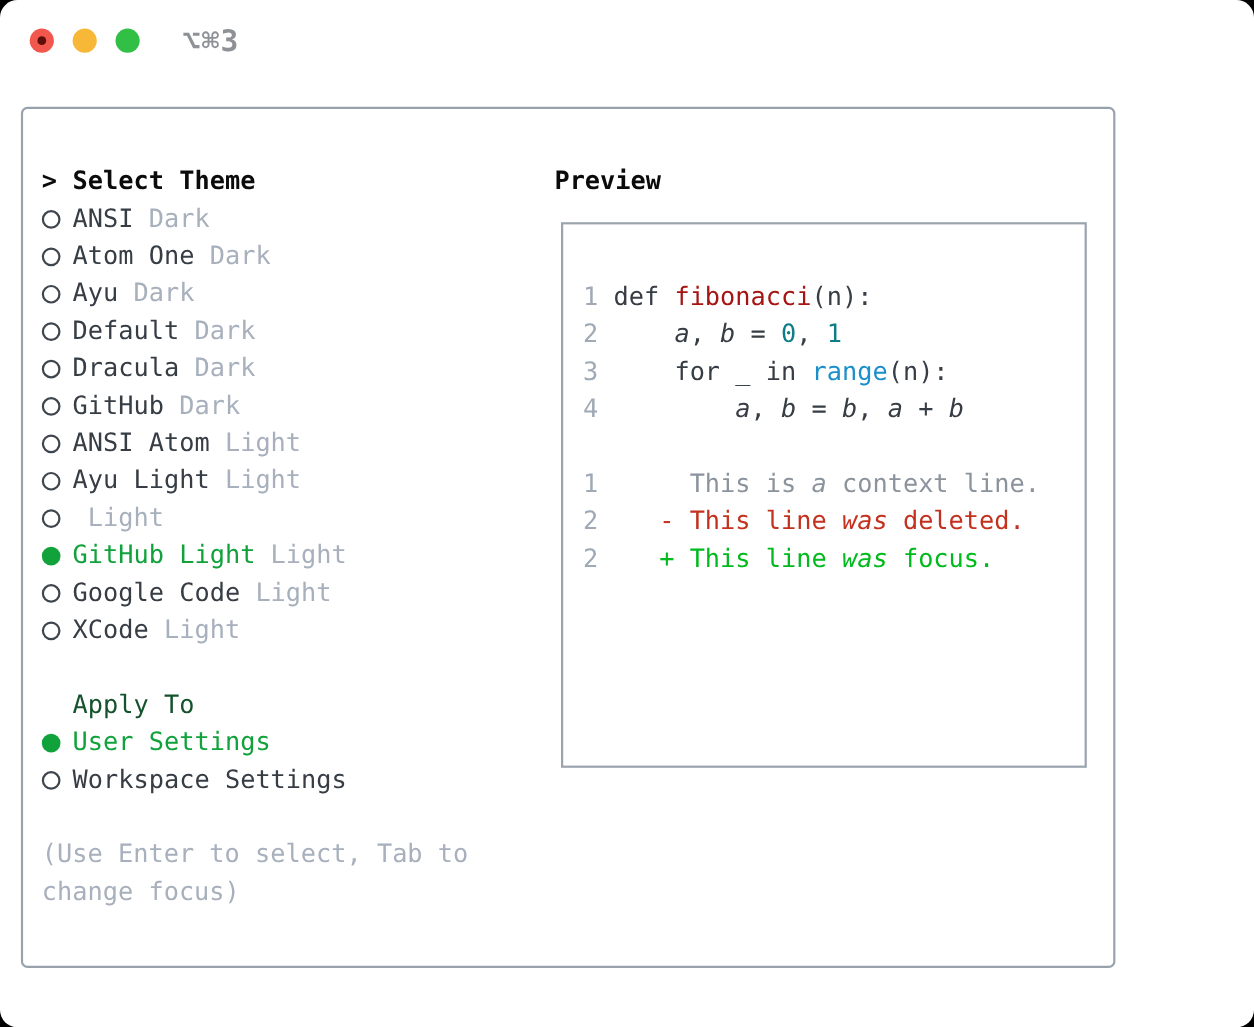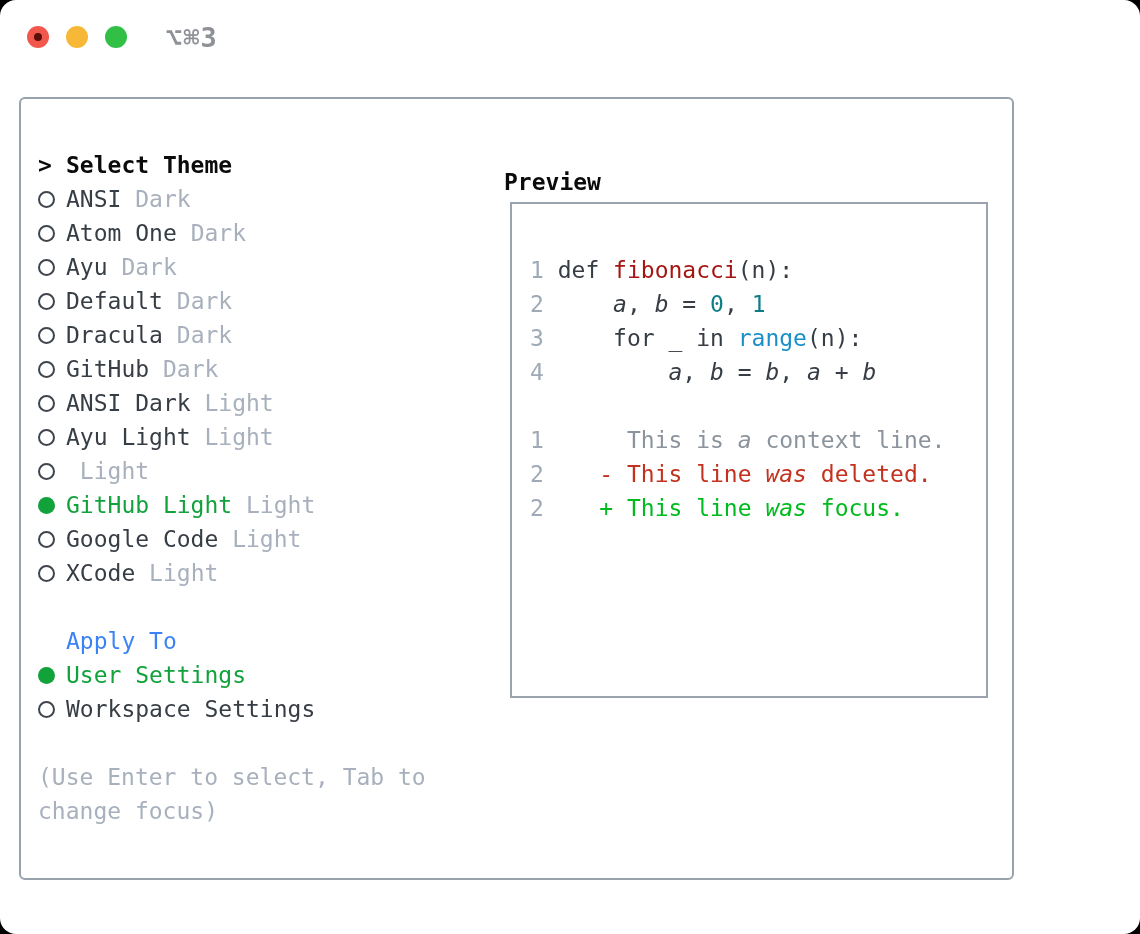--- a/index.html
+++ b/index.html
@@ -36,23 +36,23 @@
   .row{height:34px;display:flex;align-items:center;white-space:pre;}
   .cell-marker{width:28px;flex:0 0 28px;display:flex;align-items:center;}
   .radio{width:13px;height:13px;border:2px solid var(--ring);border-radius:50%;display:inline-block;box-sizing:content-box;}
   .radio.on{width:17px;height:17px;border:none;background:var(--accent-green);}
   .prompt{color:#0b0b0b;font-weight:bold;}
   .h1{color:#0b0b0b;font-weight:bold;}
   .item-name{color:var(--ink);text-align:right;}
   .item-name.sel{color:var(--accent-green);}
   .badge{color:var(--muted);}
   .hint{color:var(--muted);}
-  .section-title{color:#3b82f6;}
+  .section-title{color:#14532d;}
   
-  .preview-title{position:absolute;left:483px;top:66px;height:34px;display:flex;align-items:center;
+  .preview-title{position:absolute;left:483px;top:49px;height:34px;display:flex;align-items:center;
                  font-size:23px;font-weight:bold;color:#0b0b0b;}
   .preview-box{position:absolute;left:489px;top:103px;width:478px;height:496px;
                border:2px solid #9aa3ae;background:#fff;box-sizing:border-box;
                padding:49px 0 0 18px;overflow:hidden;}
   .codeline{height:34px;line-height:34px;white-space:pre;font-size:23px;}
   .tk-p{color:var(--code);}
   .tk-v{color:var(--code);font-style:italic;}
   .tk-fn{color:var(--fn);}
   .tk-num{color:var(--tnum);}
   .tk-b{color:var(--builtin);}
@@ -81,21 +81,21 @@
         <span class="cell-marker prompt">&gt;</span>
         <span class="h1">Select Theme</span>
       </div>
       <div id="theme-list">
           <div class="row"><span class="cell-marker"><span class="radio"></span></span><span class="item-name">ANSI</span><span class="badge"> Dark</span></div>
           <div class="row"><span class="cell-marker"><span class="radio"></span></span><span class="item-name">Atom One</span><span class="badge"> Dark</span></div>
           <div class="row"><span class="cell-marker"><span class="radio"></span></span><span class="item-name">Ayu</span><span class="badge"> Dark</span></div>
           <div class="row"><span class="cell-marker"><span class="radio"></span></span><span class="item-name">Default</span><span class="badge"> Dark</span></div>
           <div class="row"><span class="cell-marker"><span class="radio"></span></span><span class="item-name">Dracula</span><span class="badge"> Dark</span></div>
           <div class="row"><span class="cell-marker"><span class="radio"></span></span><span class="item-name">GitHub</span><span class="badge"> Dark</span></div>
-          <div class="row"><span class="cell-marker"><span class="radio"></span></span><span class="item-name">ANSI Dark</span><span class="badge"> Light</span></div>
+          <div class="row"><span class="cell-marker"><span class="radio"></span></span><span class="item-name">ANSI Atom</span><span class="badge"> Light</span></div>
           <div class="row"><span class="cell-marker"><span class="radio"></span></span><span class="item-name">Ayu Light</span><span class="badge"> Light</span></div>
           <div class="row"><span class="cell-marker"><span class="radio"></span></span><span class="badge"> Light</span></div>
           <div class="row"><span class="cell-marker"><span class="radio on"></span></span><span class="item-name sel">GitHub Light</span><span class="badge"> Light</span></div>
           <div class="row"><span class="cell-marker"><span class="radio"></span></span><span class="item-name">Google Code</span><span class="badge"> Light</span></div>
           <div class="row"><span class="cell-marker"><span class="radio"></span></span><span class="item-name">XCode</span><span class="badge"> Light</span></div>
         </div>
       <div class="row"></div>
       <div class="row">
         <span class="cell-marker"></span>
         <span class="section-title">Apply To</span>

